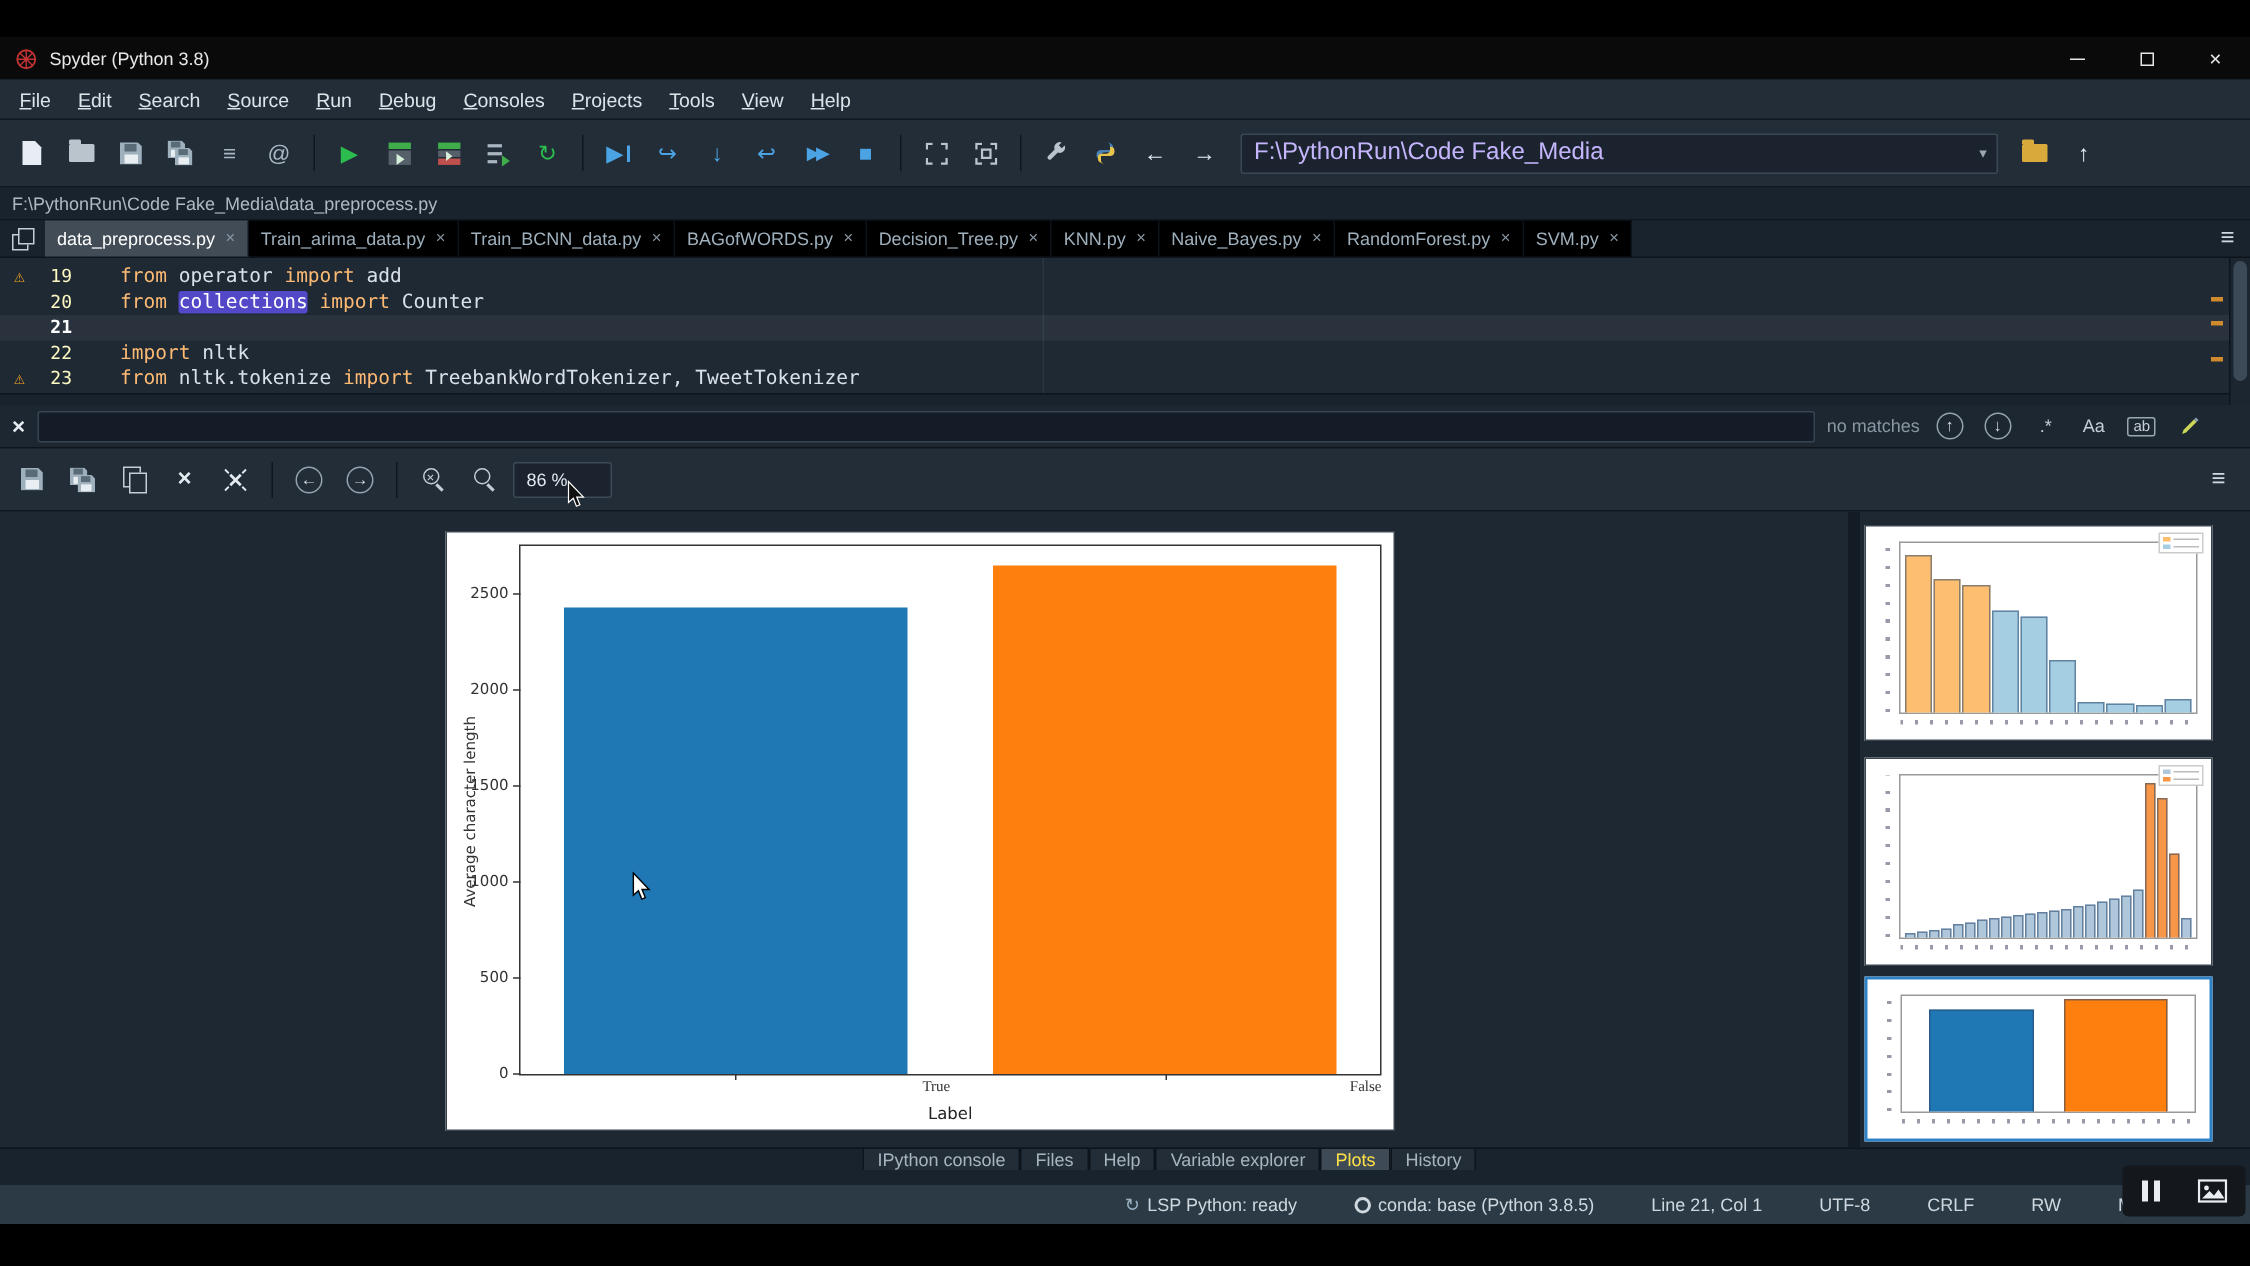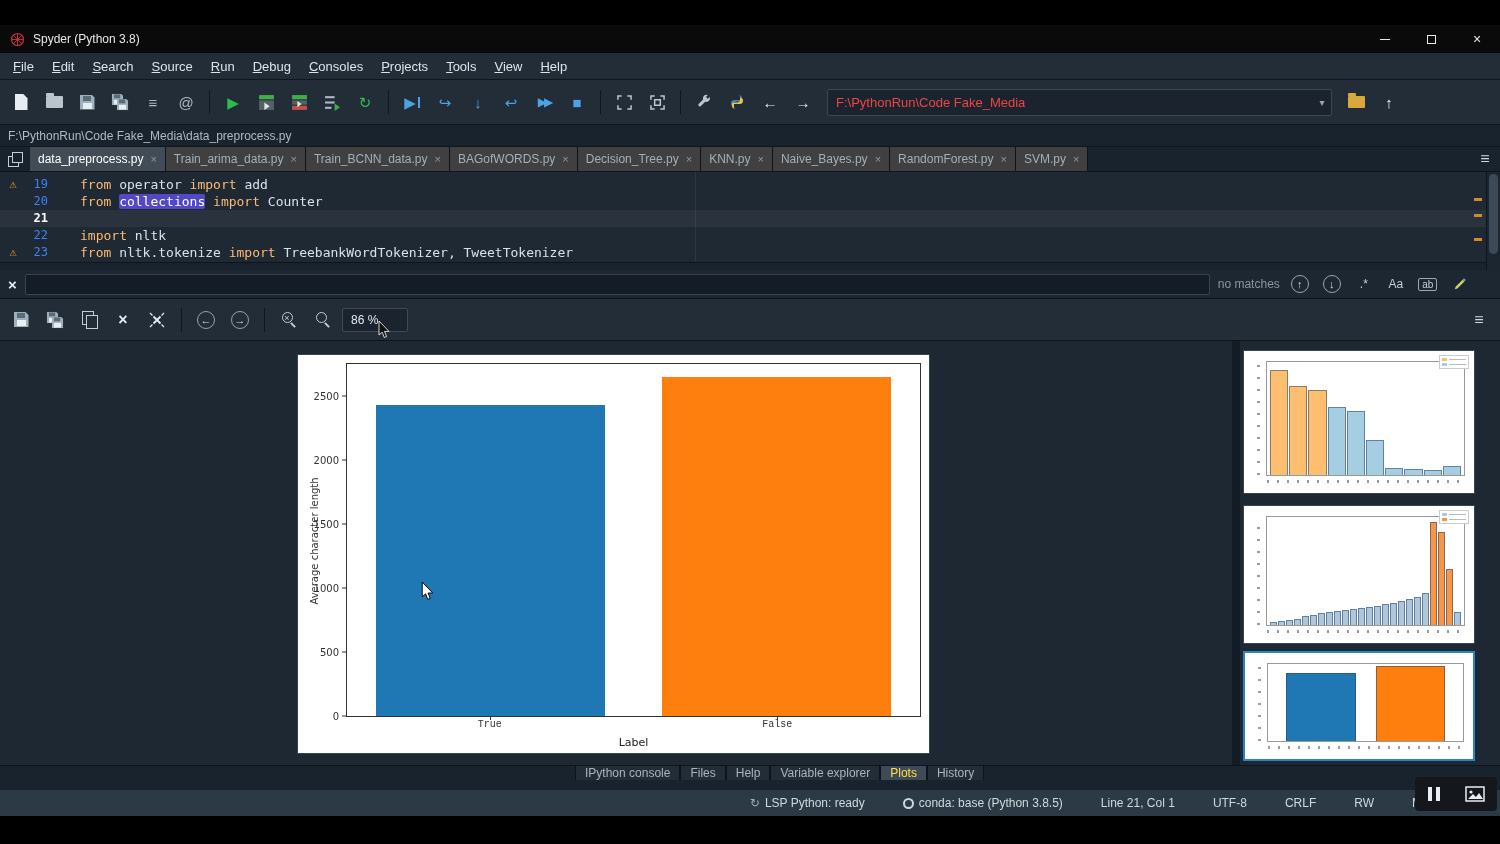--- a/index.html
+++ b/index.html
@@ -47,39 +47,39 @@
 .ic-mag{position:relative;width:17px;height:17px}
 .ic-mag::before{content:"";position:absolute;left:1px;top:1px;width:9px;height:9px;border:1.5px solid #c3ced8;border-radius:50%}
 .ic-mag::after{content:"";position:absolute;right:2px;bottom:2px;width:6px;height:2px;background:#c3ced8;transform:rotate(45deg)}
 .mag-sign{position:absolute;left:2px;top:1.5px;width:9px;text-align:center;font-size:9px;color:#c3ced8}
 .ic-circ{width:18px;height:18px;border:1.5px solid #95a3af;border-radius:50%;display:flex;align-items:center;justify-content:center;font-size:11px;color:#d4dde5}
 .ic-tabs{position:relative;width:15px;height:15px}
 .ic-tabs::before,.ic-tabs::after{content:"";position:absolute;width:9px;height:9px;border:1px solid #c3ced8}
 .ic-tabs::before{left:0;top:4px}.ic-tabs::after{left:4px;top:0;background:#19232d}
 .hamb{font-size:16px;color:#cfd9e2}
 .combo{flex:0 0 505px;height:27px;margin:0 6px;background:#1b242e;border:1px solid #3a4754;border-radius:2px;display:flex;align-items:center;position:relative}
-.combo input{flex:1;background:transparent;border:none;outline:none;color:#ef4444;font-size:13px;padding:0 8px;font-family:"Liberation Sans",sans-serif}
+.combo input{flex:1;background:transparent;border:none;outline:none;color:#c4b5fd;font-size:16px;padding:0 8px;font-family:"Liberation Sans",sans-serif}
 .combo .caret{width:18px;text-align:center;color:#9aa7b2;font-size:10px}
 
 
 .crumbbar{position:absolute;top:100px;left:0;right:0;height:22px;background:#19232d;display:flex;align-items:center;padding-left:8px;font-size:12px;color:#aeb9c4;border-bottom:1px solid #10161d}
 .tabbar{position:absolute;top:122px;left:0;right:0;height:25px;background:#19232d;display:flex;align-items:stretch;border-bottom:1px solid #0d141b}
 .tabbar-left{width:30px;display:flex;align-items:center;justify-content:center}
-.etab{display:flex;align-items:center;padding:0 8px;background:#404040;border-right:1px solid #0d141b;color:#9fb0bd;font-size:12px;white-space:nowrap}
+.etab{display:flex;align-items:center;padding:0 8px;background:#000000;border-right:1px solid #0d141b;color:#9fb0bd;font-size:12px;white-space:nowrap}
 .etab.active{background:#414c57;color:#fff}
 .etab-close{margin-left:7px;font-size:11px;color:#8b98a5}
 .tabbar-right{margin-left:auto;width:30px;display:flex;align-items:center;justify-content:center}
 
 
 .editor{position:absolute;top:147px;left:0;right:0;height:98px;background:#1f2933;overflow:hidden;font-family:"DejaVu Sans Mono","Liberation Mono",monospace;font-size:13px}
 .code-rows{position:absolute;top:4px;left:0;right:14px}
 .code-row{display:flex;height:17px;line-height:17px;position:relative}
 .code-row.current{background:rgba(255,255,255,.05)}
 .warn-cell{width:26px;text-align:center;font-size:12px;color:#f5a623;flex:none}
-.lnum{width:30px;text-align:right;padding-right:8px;color:#3b82f6;flex:none;font-size:12px}
+.lnum{width:30px;text-align:right;padding-right:8px;color:#fef9c3;flex:none;font-size:12px}
 .code-row.current .lnum{color:#fff;font-weight:bold}
 .code-cell{padding-left:24px;white-space:pre}
 .tok-kw{color:#fdba74}
 .tok-id{color:#d9e0e8}
 .tok-hl{background:#5348c7;color:#fff;border-radius:2px}
 .ruler{position:absolute;left:695px;top:0;bottom:0;width:1px;background:#2a3642}
 .ed-vscroll{position:absolute;right:0;top:0;bottom:0;width:14px;background:#1c2630;border-left:1px solid #0d141b}
 .ed-vscroll .thumb{position:absolute;left:2px;right:2px;top:2px;height:80px;background:#3c4a58;border-radius:5px}
 .occ-mark{position:absolute;right:18px;width:8px;height:3px;background:#cf8a2d}
 .ed-hscroll{position:absolute;left:0;right:14px;bottom:0;height:8px;background:#19232d;border-top:1px solid #0d141b}
@@ -101,21 +101,21 @@
 
 .canvas{position:absolute;top:316px;left:0;right:0;height:424px;background:#1e2833;overflow:hidden}
 .figure-card{position:absolute;left:297px;top:13px;width:633px;height:400px;background:#fff;border:1px solid #39444f}
 .fig-axes{position:absolute;left:48px;top:8px;right:8px;bottom:36px;border:1px solid #333}
 .plot-bars{position:absolute;left:0;right:0;top:0;bottom:0;display:flex;align-items:flex-end;justify-content:space-around}
 .main-bar{width:40%}
 .ytick{position:absolute;right:100%;transform:translateY(50%);display:flex;align-items:center;gap:3px;padding-right:0}
 .ytick-label{font-size:10px;color:#333;font-family:"DejaVu Sans",sans-serif}
 .ytick-mark{width:5px;height:1px;background:#333}
 .xtickrow{position:absolute;left:48px;right:8px;bottom:20px;height:14px;display:flex}
-.xtick{flex:1;text-align:center;font-size:10px;color:#333;font-family:Liberation Mono, monospace;position:relative}
+.xtick{flex:1;text-align:right;font-size:10px;color:#333;font-family:Liberation Serif, serif;position:relative}
 .xtick::before{content:"";position:absolute;left:50%;top:-3px;width:1px;height:4px;background:#333}
 .fig-xlabel{position:absolute;left:48px;right:8px;bottom:4px;text-align:center;font-size:11px;color:#222;font-family:"DejaVu Sans",sans-serif}
 .fig-ylabel{position:absolute;left:16px;top:186px;transform:translate(-50%,-50%) rotate(-90deg);white-space:nowrap;font-size:10px;color:#333;font-family:"DejaVu Sans",sans-serif}
 .thumb-rail{position:absolute;right:260px;top:0;bottom:0;width:8px;background:#131b24}
 .thumb-card{position:absolute;left:1243px;width:232px;background:#fff;border:1px solid #39444f;overflow:hidden}
 .thumb-card.selected{border:2px solid #2e82c6}
 .t-axes{position:absolute;left:22px;right:9px;top:10px;bottom:17px;border:1px solid #999;display:flex;align-items:flex-end;gap:1px;padding:0 3px}
 .t-axes::after{content:"";position:absolute;left:0;right:0;bottom:-8px;height:3px;background:repeating-linear-gradient(90deg,#99a 0 2px,transparent 2px 10px)}
 .t-axes::before{content:"";position:absolute;left:-10px;top:0;bottom:0;width:3px;background:repeating-linear-gradient(0deg,#99a 0 2px,transparent 2px 12px)}
 .tbar{flex:1;border:1px solid rgba(40,70,110,.55);border-bottom:none}

